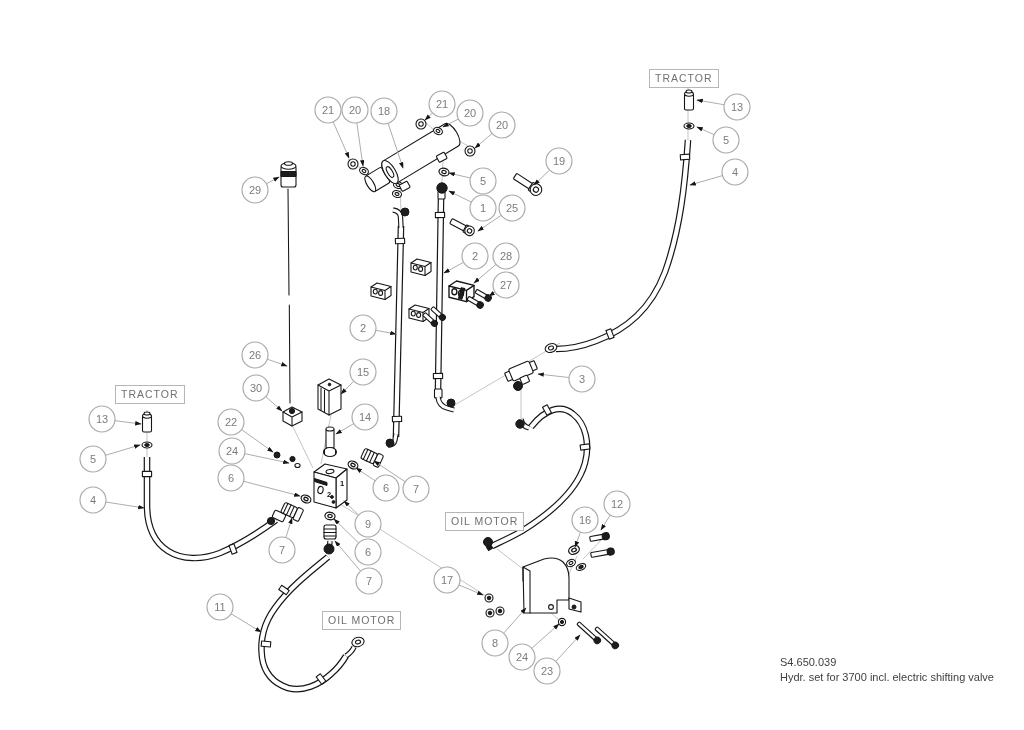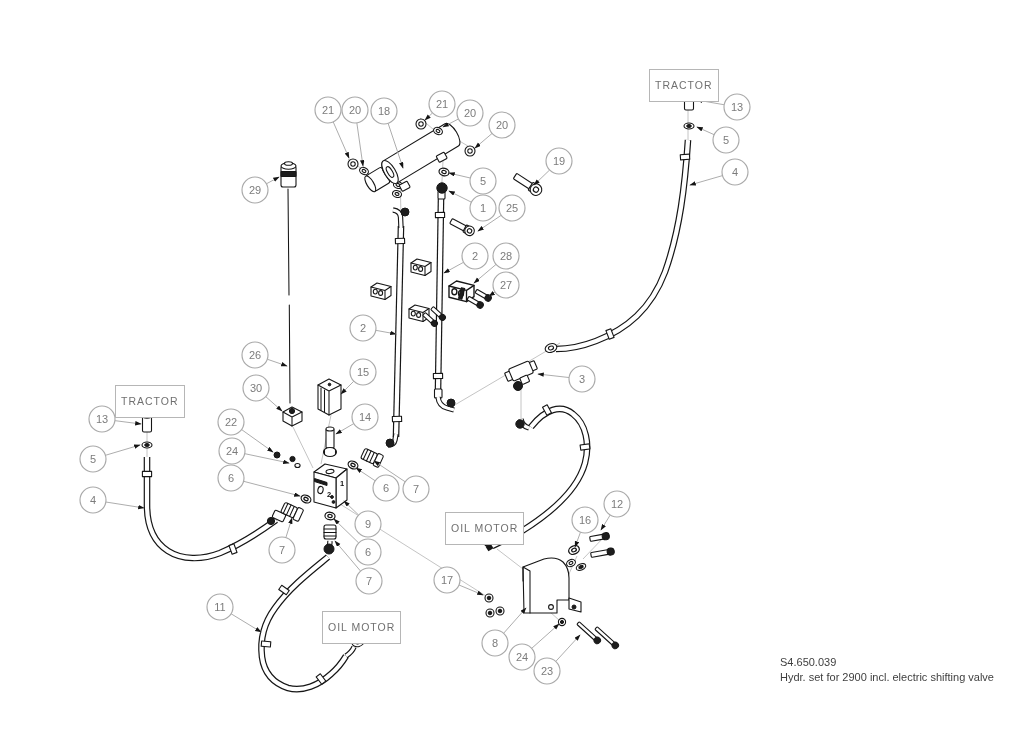--- a/index.html
+++ b/index.html
@@ -15,21 +15,21 @@
   .tubeO{fill:none;stroke:#161616;stroke-width:6.6;}
   .tubeI{fill:none;stroke:#ffffff;stroke-width:4.2;}
   .stubO{fill:none;stroke:#161616;stroke-width:5.4;}
   .stubI{fill:none;stroke:#ffffff;stroke-width:3.2;}
   .leader{fill:none;stroke:#a9a9a9;stroke-width:0.95;}
   .callout-circle{fill:#ffffff;stroke:#a9a9a9;stroke-width:1.15;}
   .callout-num{fill:#7c7c7c;font-size:11px;text-anchor:middle;}
   .blockmark{fill:#111;font-size:7.5px;font-weight:bold;}
   .part-label{position:absolute;background:#fff;border:1px solid #b6b6b6;
       color:#707070;font-size:10.5px;letter-spacing:1px;line-height:13px;
-      padding:9px 5px;white-space:nowrap;}
+      padding:2px 5px;white-space:nowrap;}
   #caption{position:absolute;left:750px;top:655px;color:#3f3f3f;
       font-size:11px;line-height:14.5px;margin-left:30px;}
 </style>
 </head>
 <body>
 
 <div id="stage">
 <svg id="diagram-svg" width="1024" height="730" viewBox="0 0 1024 730">
   <defs>
     <marker id="arrw" markerWidth="7" markerHeight="5" refX="5.8" refY="2.2" orient="auto" markerUnits="userSpaceOnUse">
@@ -606,15 +606,15 @@
 
 <div id="labels-layer">
       <div class="part-label" style="left: 649px; top: 69px;">TRACTOR</div>
       <div class="part-label" style="left: 115px; top: 385px;">TRACTOR</div>
       <div class="part-label" style="left: 322px; top: 611px;">OIL MOTOR</div>
       <div class="part-label" style="left: 445px; top: 512px;">OIL MOTOR</div>
     </div>
 
 <div id="caption">
   <div>S4.650.039</div>
-  <div>Hydr. set for 2900 incl. electric shifting valve</div>
+  <div>Hydr. set for 3700 incl. electric shifting valve</div>
 </div>
 </div>
 
 </body></html>

